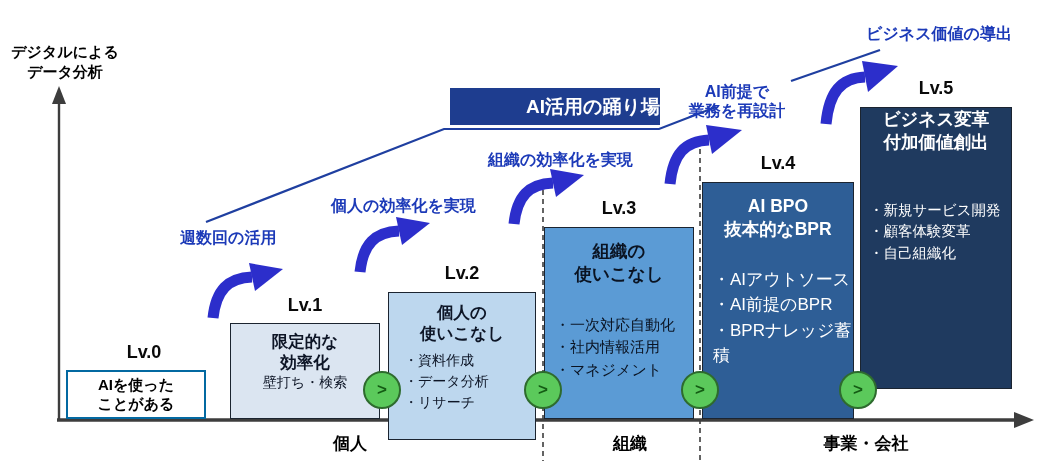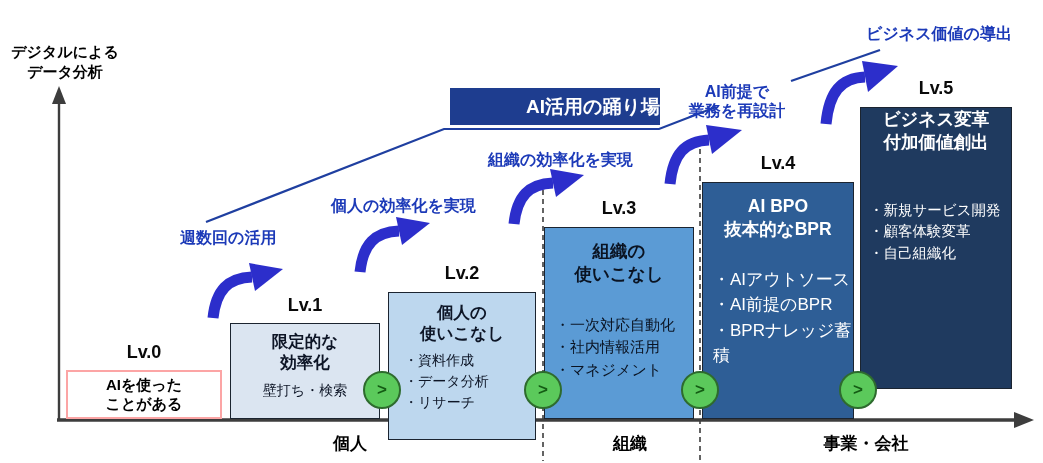--- a/index.html
+++ b/index.html
@@ -39,27 +39,27 @@
   #lvl2{left:388px;width:148px;top:263px;}
   #lvl3{left:544px;width:150px;top:198px;}
   #lvl4{left:702px;width:152px;top:153px;}
   #lvl5{left:860px;width:152px;top:78px;}
 
   .box{position:absolute;box-sizing:border-box;display:flex;flex-direction:column;
     align-items:center;border:1.6px solid #1b2430;}
   .box .title{font-weight:bold;text-align:center;white-space:pre-line;line-height:1.3;}
   .bullets{align-self:flex-start;text-align:left;line-height:1.5;}
 
-  #lv0box{left:66px;top:370px;width:156px;height:49px;background:var(--lv0_bg);
-    border:2px solid #fca5a5;justify-content:center;}
+  #lv0box{left:66px;top:370px;width:140px;height:49px;background:var(--lv0_bg);
+    border:2px solid #0369a1;justify-content:center;}
   #lv0box .title{font-size:15px;color:var(--lv0_text);line-height:1.25;}
 
   #lv1box{left:230px;top:323px;width:150px;height:96px;background:var(--lv1_bg);padding-top:7px;}
   #lv1box .title{font-size:16.5px;color:var(--lv1_text);}
-  #lv1box .subtitle{margin-top:8px;font-size:14px;color:var(--lv1_text);}
+  #lv1box .subtitle{font-size:14px;color:var(--lv1_text);}
 
   #lv2box{left:388px;top:292px;width:148px;height:148px;background:var(--lv2_bg);padding-top:9px;}
   #lv2box .title{font-size:16.5px;color:var(--lv2_text);}
   #lv2box .bullets{margin:5px 0 0 15px;font-size:14px;color:var(--lv2_text);}
 
   #lv3box{left:544px;top:227px;width:150px;height:192px;background:var(--lv3_bg);padding-top:12px;}
   #lv3box .title{font-size:17.5px;color:var(--lv3_text);}
   #lv3box .bullets{margin:28px 0 0 10px;font-size:15px;color:var(--lv3_text);}
 
   #lv4box{left:702px;top:182px;width:152px;height:237px;background:var(--lv4_bg);padding-top:12px;}

